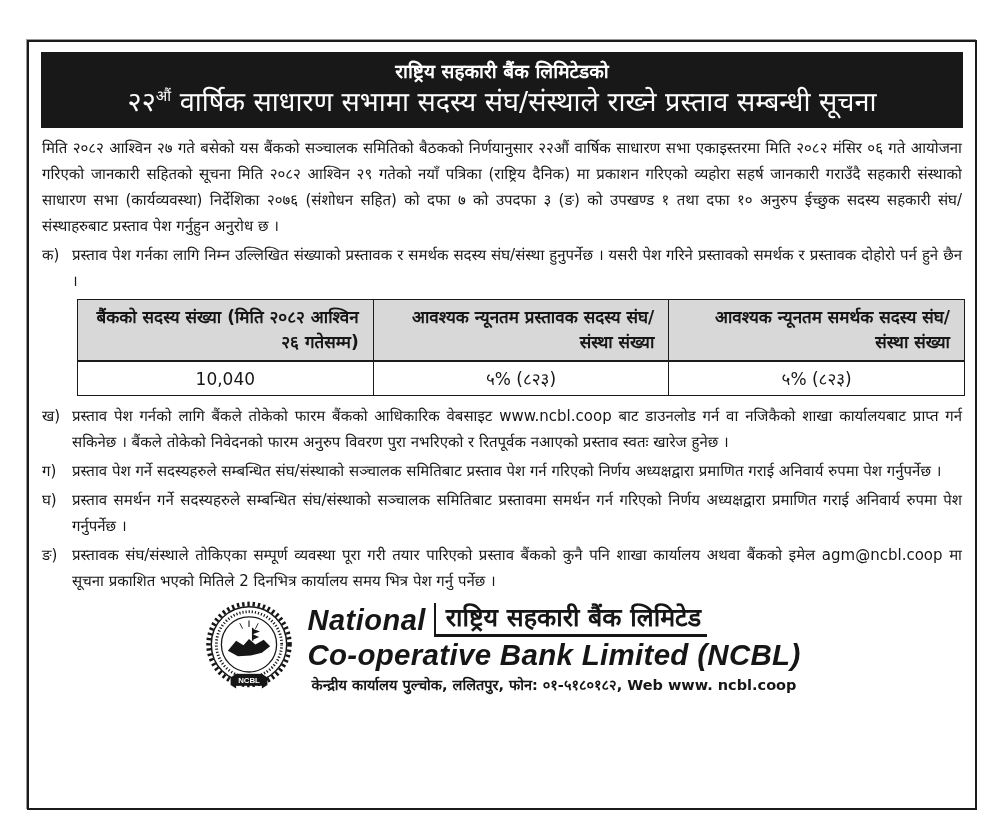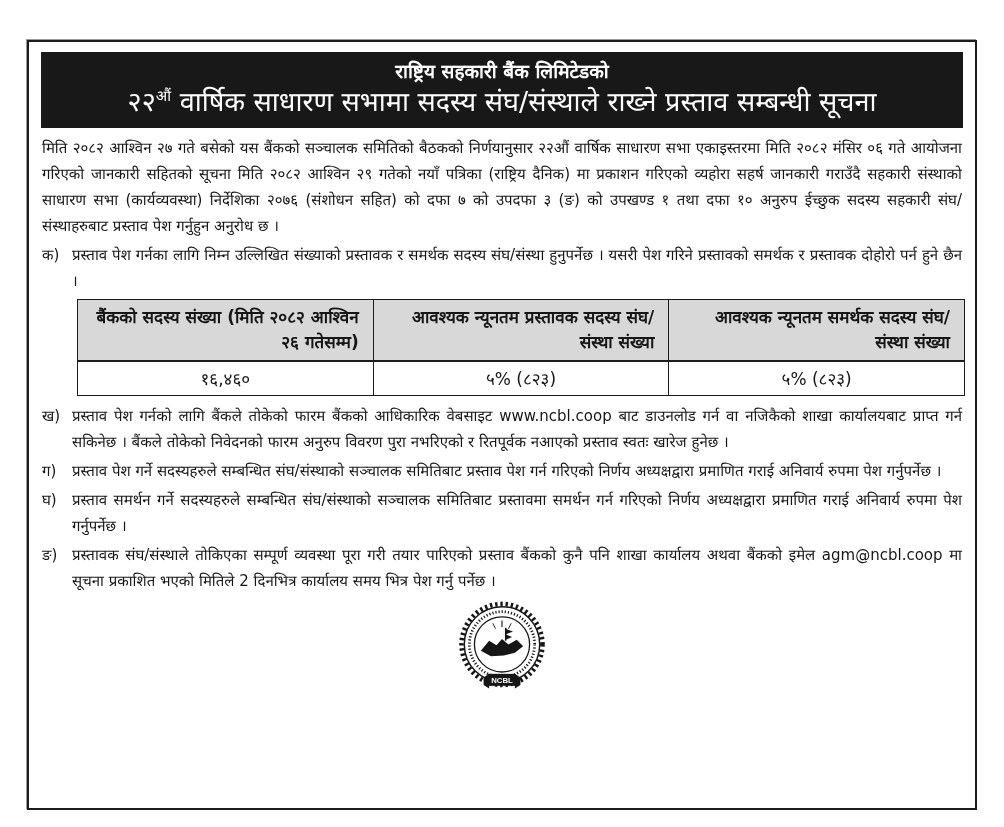--- a/index.html
+++ b/index.html
@@ -175,21 +175,21 @@
     <table class="count-table">
       <thead>
         <tr>
           <th>बैंकको सदस्य संख्या (मिति २०८२ आश्विन २६ गतेसम्म)</th>
           <th>आवश्यक न्यूनतम प्रस्तावक सदस्य संघ/संस्था संख्या</th>
           <th>आवश्यक न्यूनतम समर्थक सदस्य संघ/संस्था संख्या</th>
         </tr>
       </thead>
       <tbody>
         <tr>
-          <td>१६,४६०</td>
+          <td>10,040</td>
           <td>५% (८२३)</td>
           <td>५% (८२३)</td>
         </tr>
       </tbody>
     </table>
 
     <div class="item body-text">
       <span class="item-label">ख)</span>
       <span class="item-text">प्रस्ताव पेश गर्नको लागि बैंकले तोकेको फारम बैंकको आधिकारिक वेबसाइट www.ncbl.coop बाट डाउनलोड गर्न वा नजिकैको शाखा कार्यालयबाट प्राप्त गर्न सकिनेछ । बैंकले तोकेको निवेदनको फारम अनुरुप विवरण पुरा नभरिएको र रितपूर्वक नआएको प्रस्ताव स्वतः खारेज हुनेछ ।</span>
     </div>
@@ -226,16 +226,26 @@
         <path d="M54 31 L62 34 L54 37 Z" fill="#161616"></path>
         <path d="M54 37 L61 40 L54 43 Z" fill="#161616"></path>
 
         <path d="M27 55 L36 44 L44 49 L50 42 L57 48 L66 43 L73 50 L64 57 L52 60 L38 61 Z" fill="#161616"></path>
 
         <path d="M30 84 L36 80 L36 96 L30 92 Z" fill="#161616"></path>
         <path d="M70 84 L64 80 L64 96 L70 92 Z" fill="#161616"></path>
         <rect x="35" y="80" width="30" height="13" fill="#161616"></rect>
         <text x="50" y="90" text-anchor="middle" fill="#ffffff" font-size="8.5" font-weight="bold" font-family="Liberation Sans, sans-serif">NCBL</text>
       </svg>
+      <div class="footer-text">
+        <div class="name-row">
+          <span class="name-en">National</span>
+          <span class="name-np-wrap">
+            <span class="name-np">राष्ट्रिय सहकारी बैंक लिमिटेड</span>
+          </span>
+        </div>
+        <div class="name-en2">Co-operative Bank Limited (NCBL)</div>
+        <div class="address">केन्द्रीय कार्यालय पुल्चोक, ललितपुर, फोन: ०१-५१८०१८२, Web www. ncbl.coop</div>
+      </div>
     </div>
 
   </div>
 </div>
 
 </body></html>

